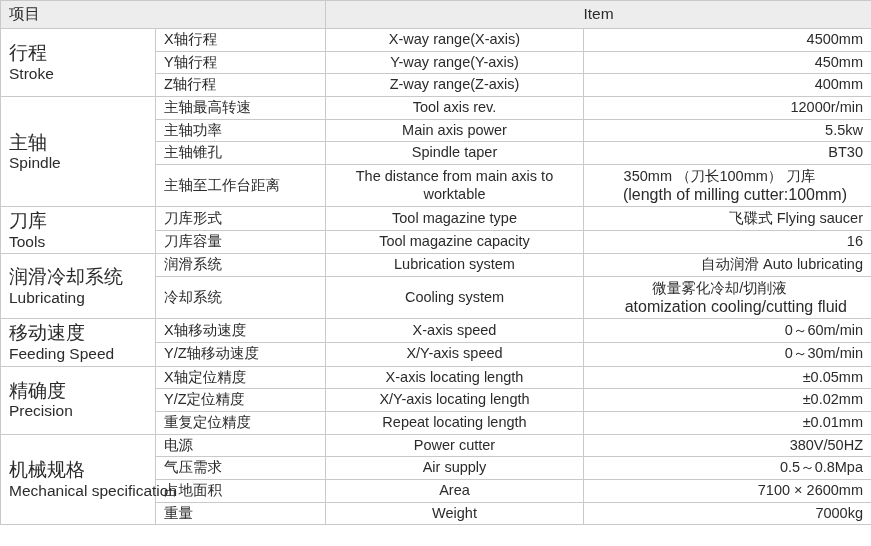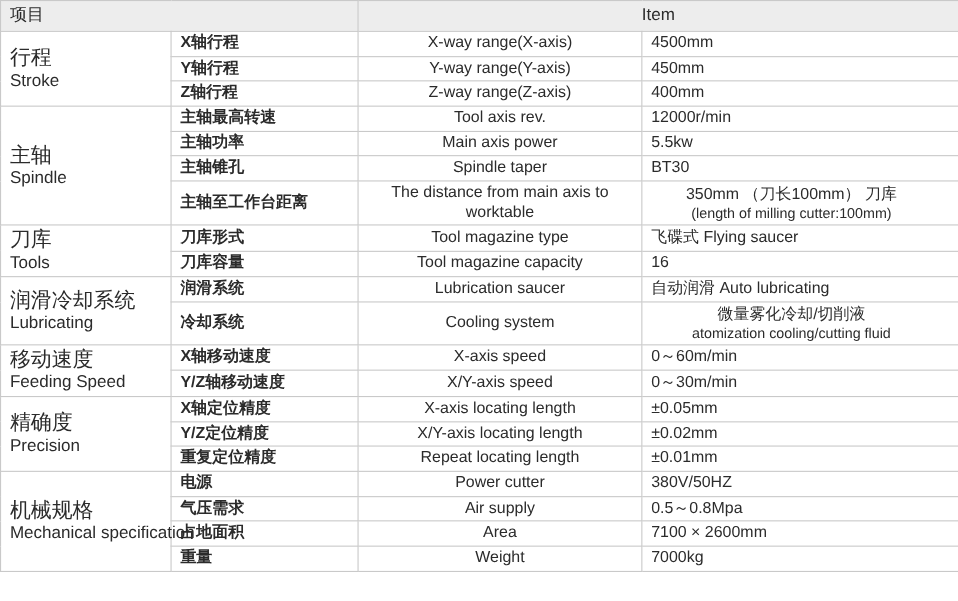--- a/index.html
+++ b/index.html
@@ -49,36 +49,36 @@
     text-align: left;
     padding-left: 10px;
     white-space: normal;
     margin-top: 14px;
   }
   td.sub {
     background: #ededed;
     font-size: 14.5px;
     text-align: left;
     padding-left: 8px;
-    font-weight: bold;
   }
   td.en {
     text-align: center;
     padding-left: 8px;
     background: #ffffff;
   }
   td.val {
-    text-align: left;
+    text-align: right;
     padding-right: 12px;
     background: #ffffff;
   }
   td.val .sub-line {
     display: block;
-    font-size: 13px;
+    font-size: 16px;
     line-height: 1.2;
+    text-align: right;
   }
   td.val.two-line {
     text-align: center;
     padding-right: 24px;
     line-height: 1.25;
     white-space: normal;
   }
   td.en.wrap { white-space: normal; }
   .grp-cn { display: block; font-size: 19px; }
   .grp-en { display: block; font-size: 15.5px; }
@@ -161,21 +161,21 @@
       <td class="en">Tool magazine capacity</td>
       <td class="val">16</td>
     </tr>
 
     <tr>
       <td class="group" rowspan="2">
         <span class="grp-cn">润滑冷却系统</span>
         <span class="grp-en">Lubricating</span>
       </td>
       <td class="sub">润滑系统</td>
-      <td class="en">Lubrication saucer</td>
+      <td class="en">Lubrication system</td>
       <td class="val">自动润滑  Auto lubricating</td>
     </tr>
     <tr>
       <td class="sub">冷却系统</td>
       <td class="en">Cooling system</td>
       <td class="val two-line">
         <span>微量雾化冷却/切削液</span>
         <span class="sub-line">atomization cooling/cutting fluid</span>
       </td>
     </tr>

